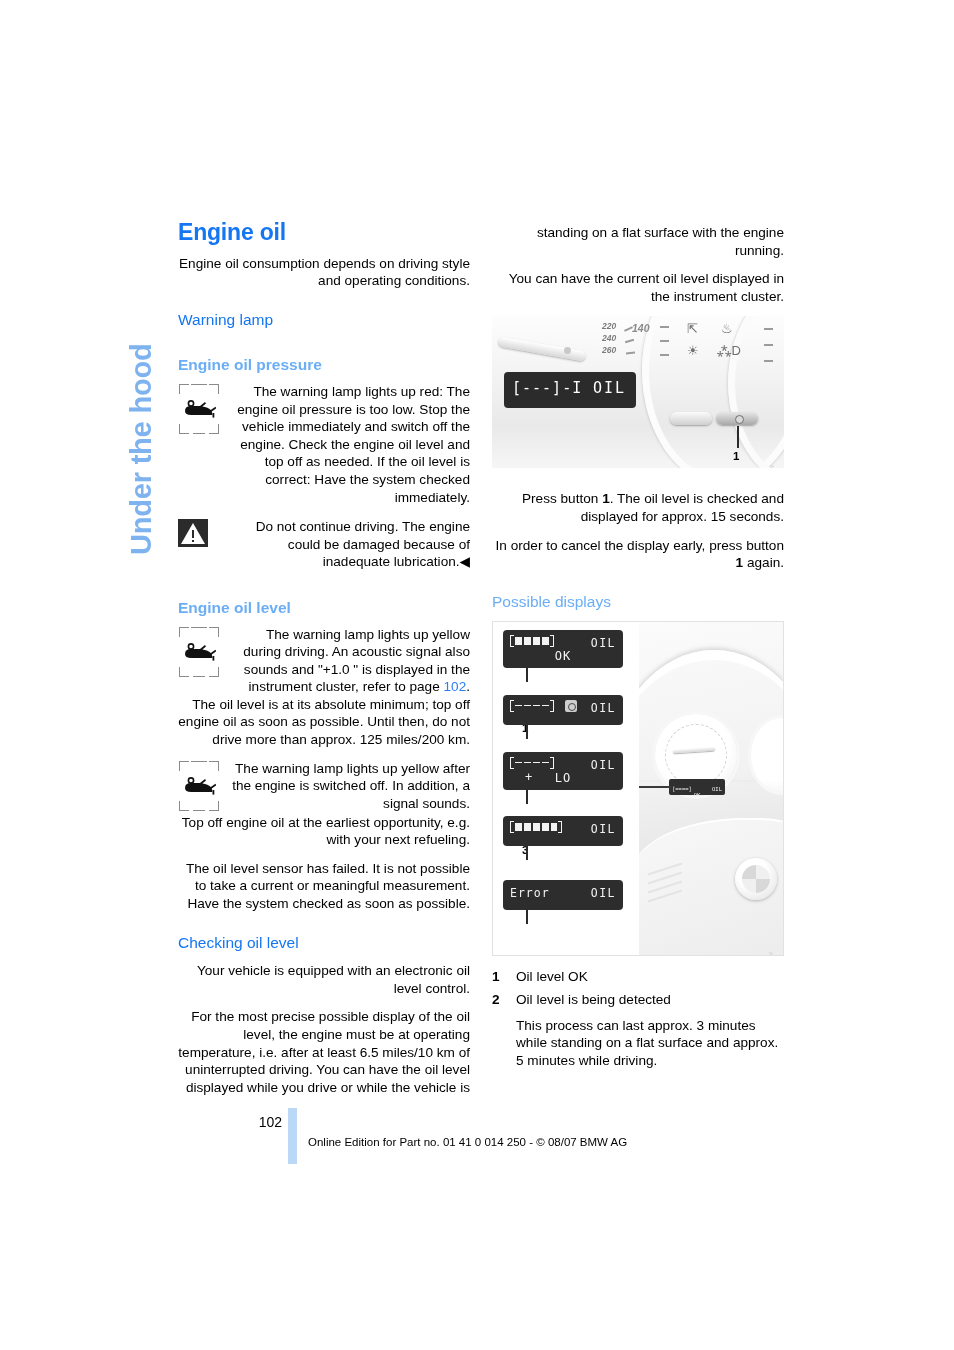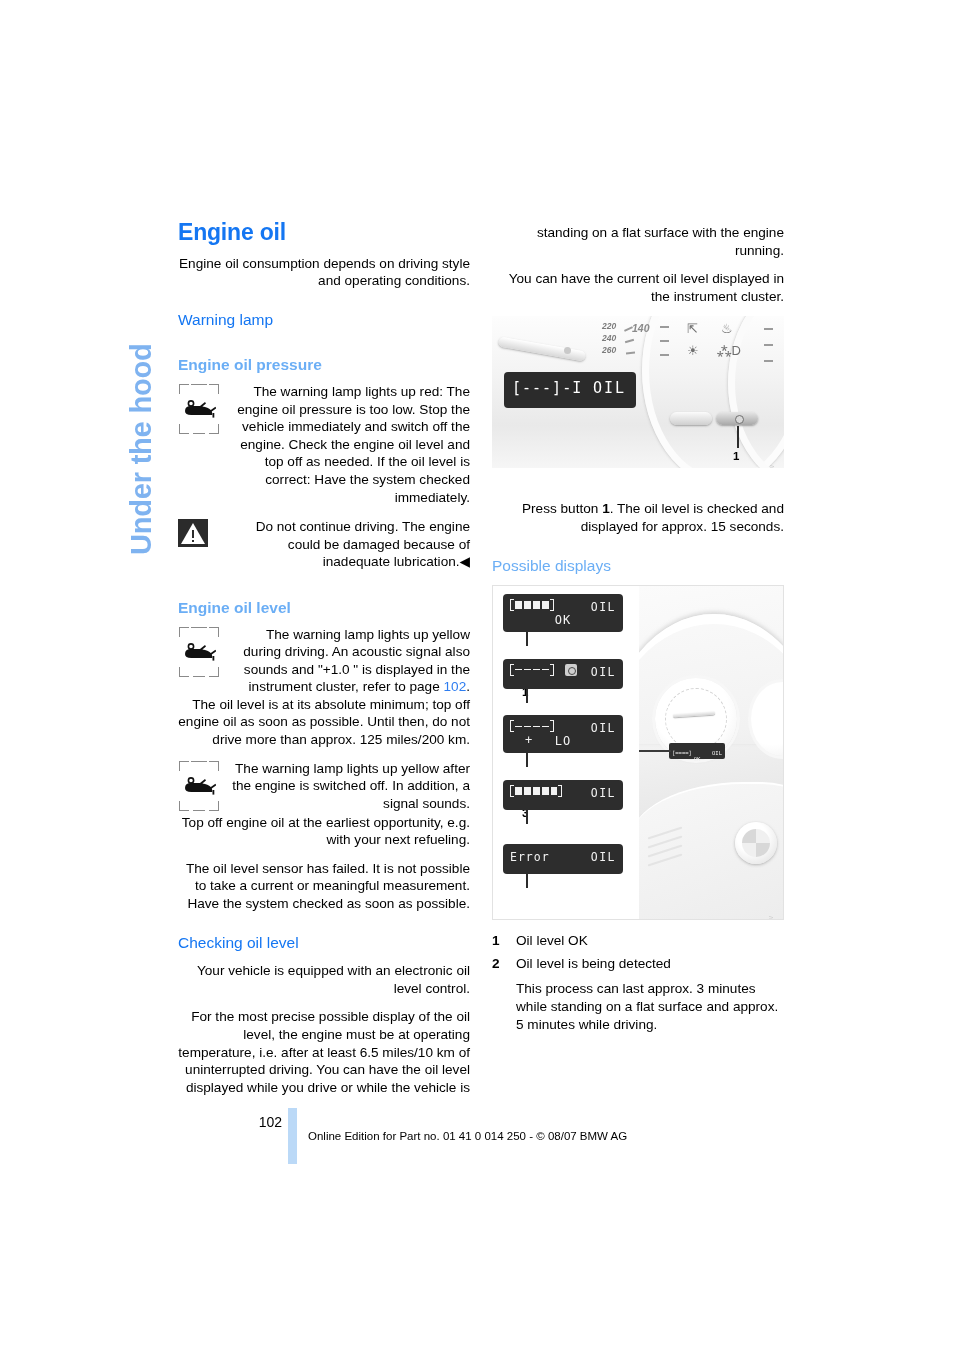--- a/index.html
+++ b/index.html
@@ -131,21 +131,21 @@
 
   
   .figure {
     position: relative;
     background: #ffffff;
     overflow: hidden;
   }
   .fig1 {
     width: 292px;
     height: 152px;
-    margin: 7px 0 32px 0;
+    margin: 7px 0 22px 0;
   }
   .fig2 {
     width: 292px;
     height: 335px;
     margin: 7px 0 12px 0;
     border: 1px solid #e2e2e2;
     box-sizing: border-box;
   }
 
   
@@ -519,21 +519,21 @@
     width: 30px;
   }
   .footer-bar {
     position: absolute;
     left: 110px; top: 0px;
     width: 9px; height: 56px;
     background: #BBD9F7;
   }
   .footer-text {
     position: absolute;
-    left: 130px; top: 22px;
+    left: 130px; top: 28px;
     font-size: 11.5px;
     color: #000;
     white-space: nowrap;
   }
 </style>
 </head>
 <body>
 
 <div class="page">
 
@@ -672,20 +672,21 @@
       <div class="btn-b-dot"></div>
 
       <div class="leader-line" style="left:245px; top:110px; width:1.6px; height:22px;"></div>
       <div class="callout-num" style="left:241px; top:132px;">1</div>
 
       <div class="fig-watermark">MINI/BMW</div>
     </div>
 
     <p><span>Press button </span><b>1</b><span>. The oil level is checked and displayed for approx. 15 seconds.</span></p>
 
+    <p><span>In order to cancel the display early, press button </span><b>1</b><span> again.</span></p>
 
     <h2 class="h-blue" style="color:#6BAEF5;">Possible displays</h2>
 
     <div class="figure fig2">
 
       <div class="disp-col">
 
         <div class="disp-item">
           <div class="lcd-box">
             <span class="gauge">

